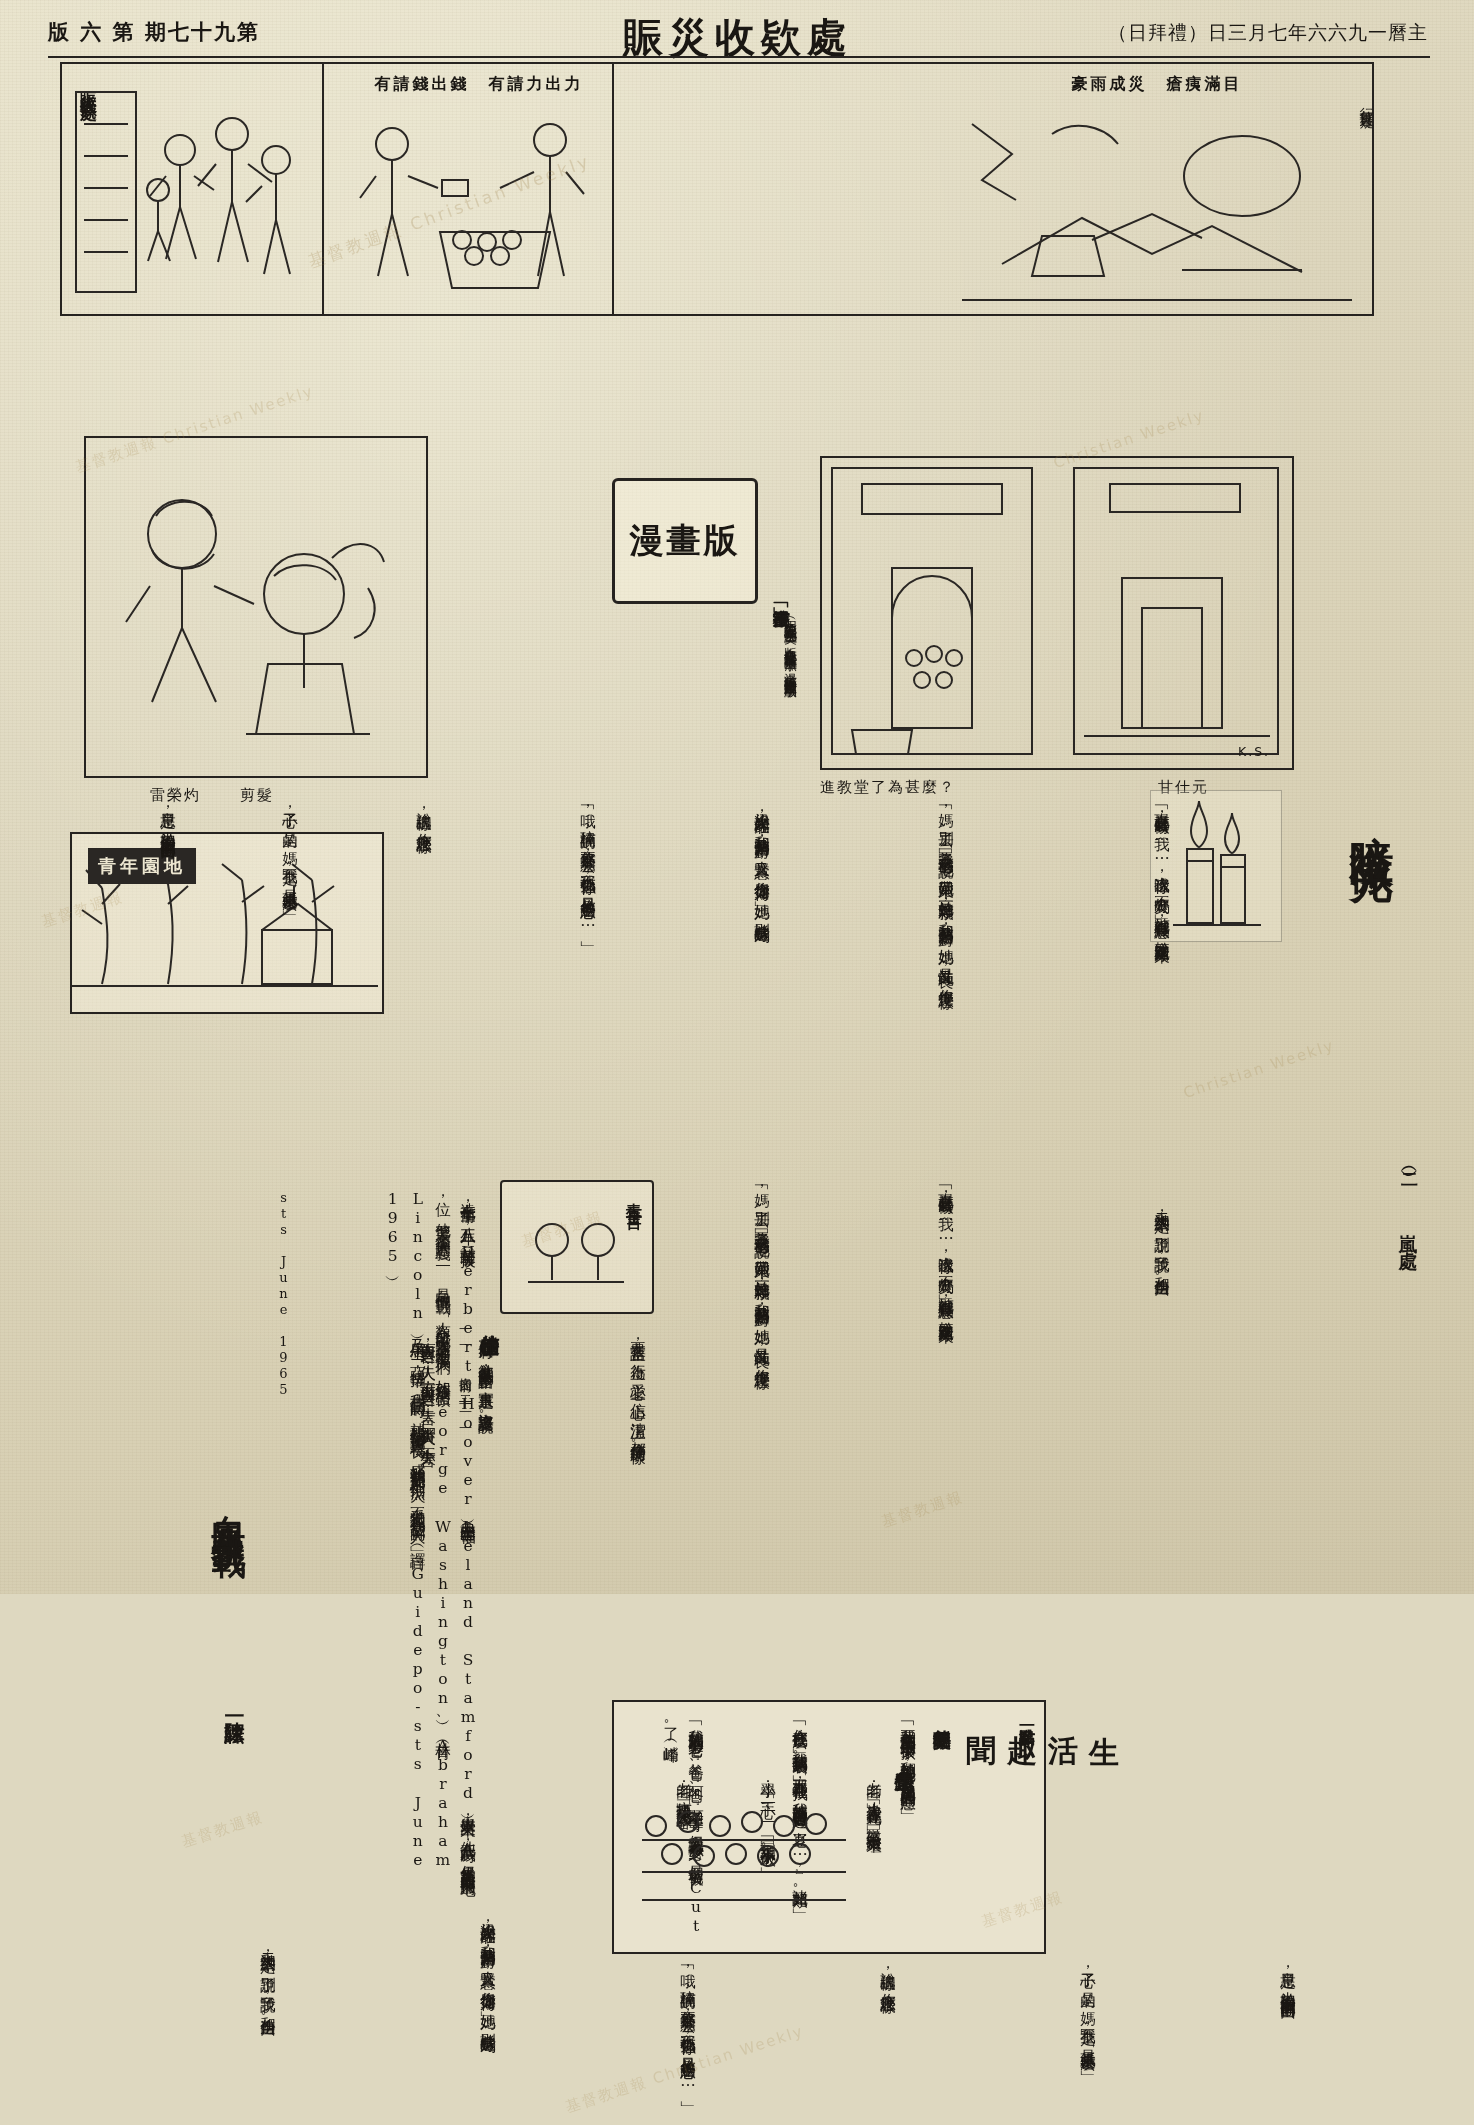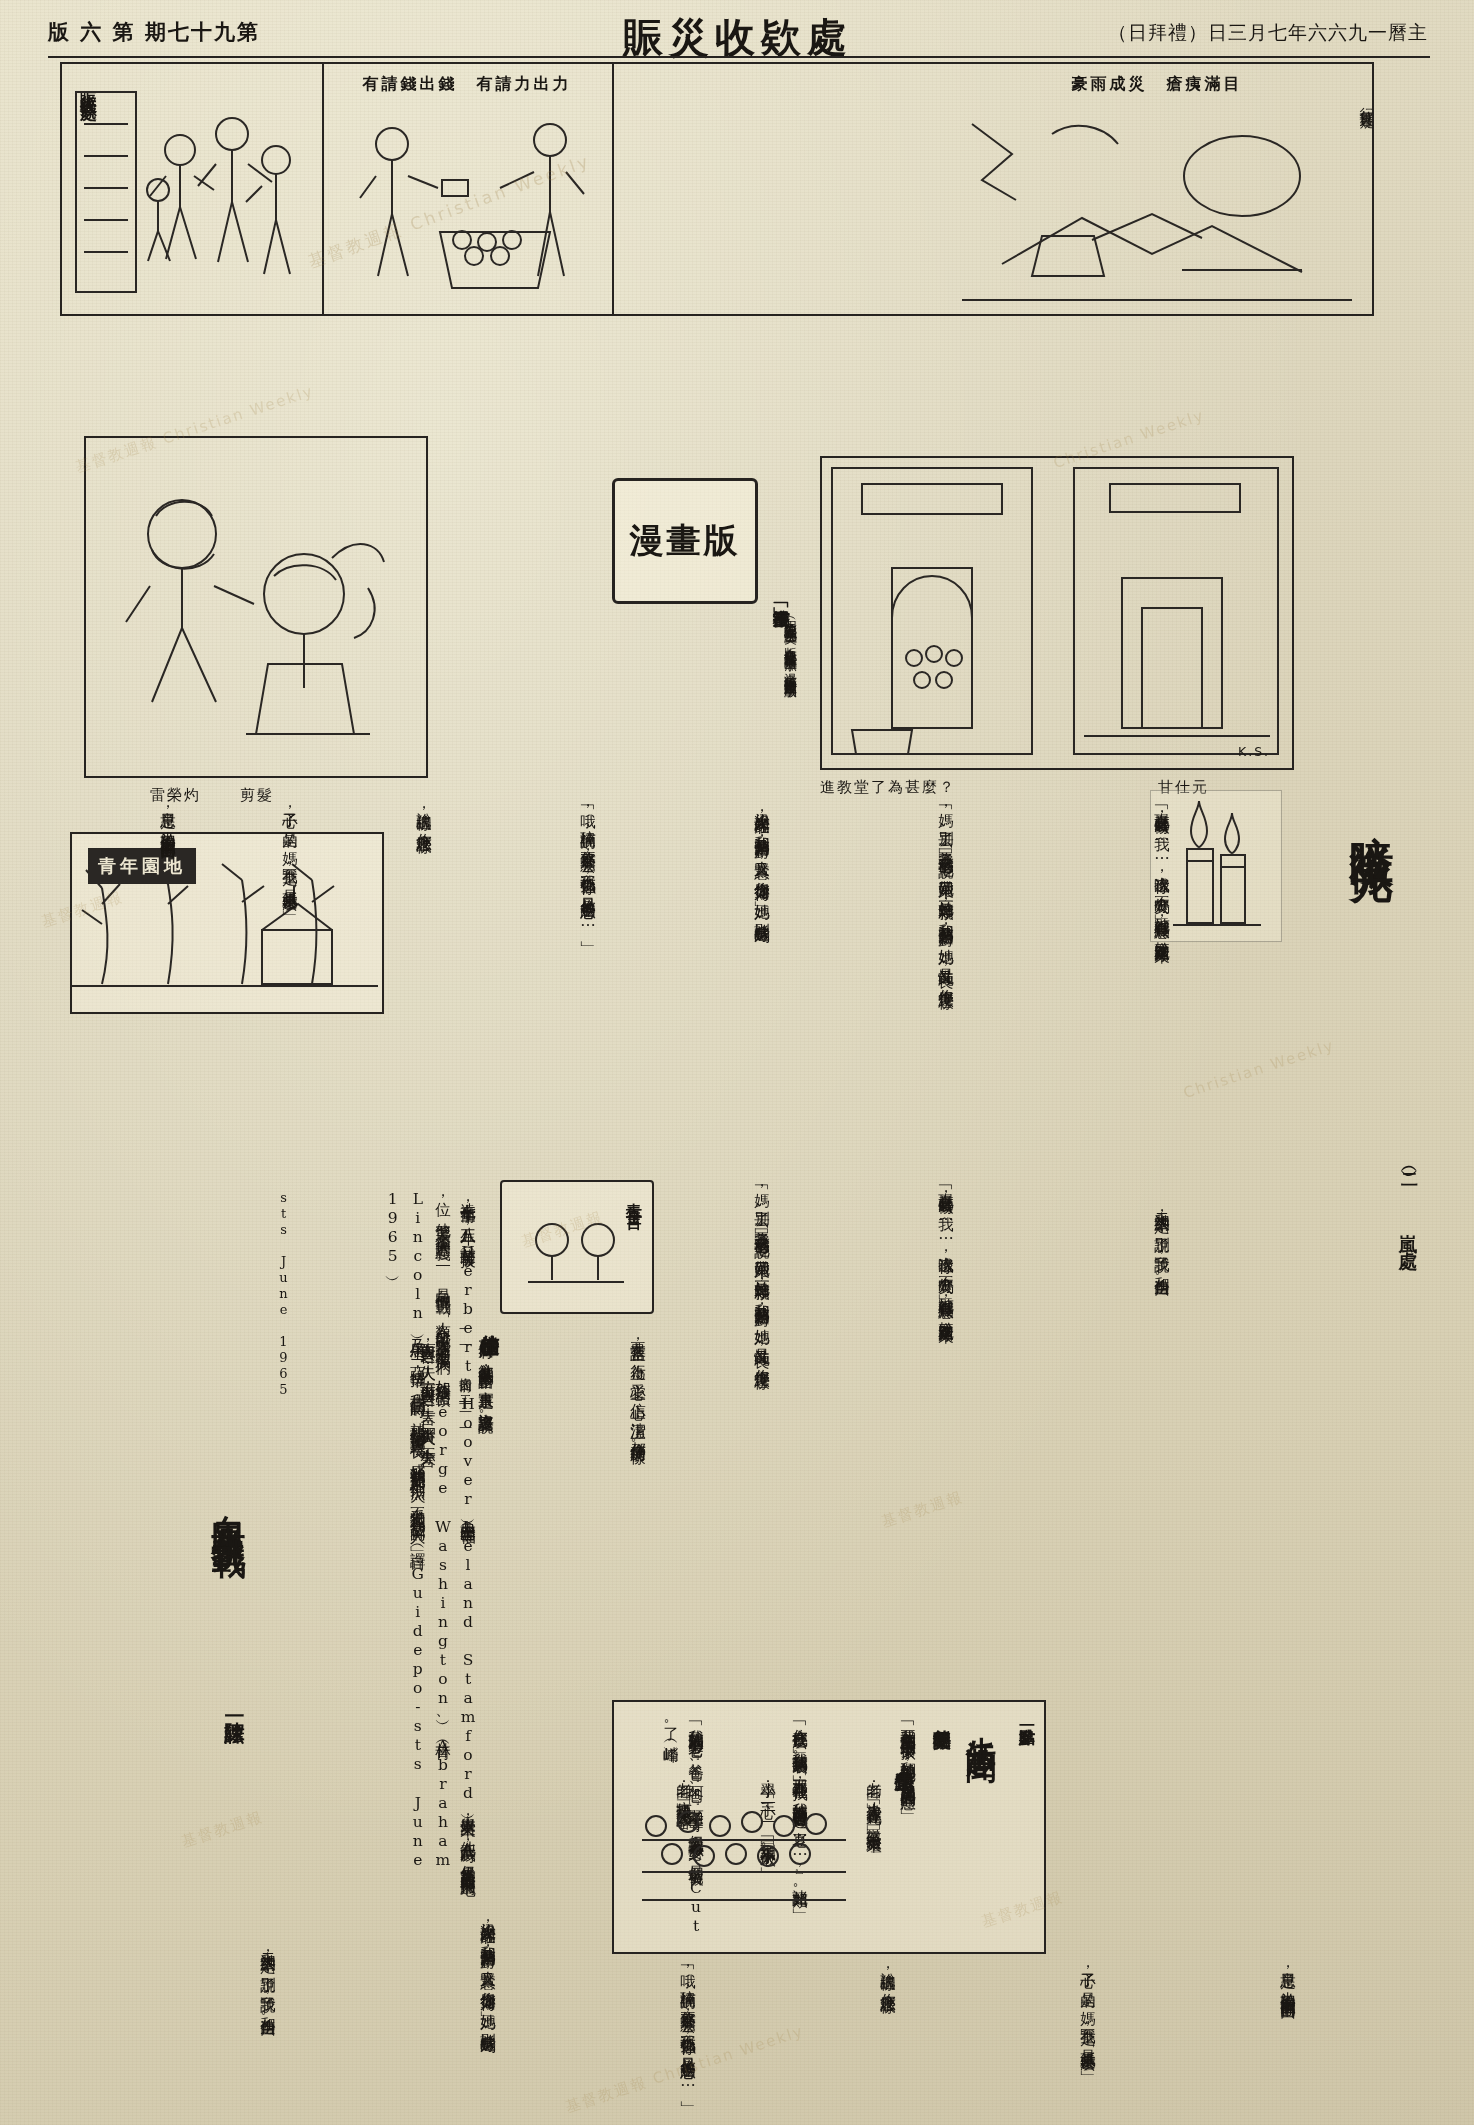--- a/index.html
+++ b/index.html
@@ -5,21 +5,21 @@
   html,body{margin:0;padding:0;}
   body{
     width:1474px;height:2125px;
     background:#ded8c0;
     font-family:"DejaVu Sans","Liberation Sans",sans-serif;
     color:#1a1713;
     position:relative;
     overflow:hidden;
   }
   .page{
-    position:absolute;left:0;top:0;width:1474px;height:2125px;
+    position:absolute;left:0;top:0;width:1474px;height:1594px;
     background:
       radial-gradient(ellipse at 30% 20%, rgba(255,255,240,.35), rgba(0,0,0,0) 60%),
       linear-gradient(160deg,#e6e0c8 0%, #ddd6bd 35%, #d8d0b4 70%, #cfc6a9 100%);
   }
   .grain{
     position:absolute;inset:0;
     background-image:
       repeating-linear-gradient(0deg, rgba(120,105,70,.045) 0 1px, rgba(0,0,0,0) 1px 3px),
       repeating-linear-gradient(90deg, rgba(120,105,70,.035) 0 1px, rgba(0,0,0,0) 1px 4px);
     pointer-events:none;
@@ -100,21 +100,21 @@
           <circle cx="170" cy="70" r="16"></circle>
             <path d="M170 86v52l-14 60M170 138l16 60"></path>
           <path d="M154 100l-18 22M186 100l24 18"></path>
           <circle cx="214" cy="96" r="14"></circle>
             <path d="M214 110v46l-12 54M214 156l14 54"></path>
           <path d="M200 122l-16 16"></path>
         </g>
       </svg>
     </div>
     <div class="cell" style="left:260px;width:290px;">
-      <div class="cell-title" style="top:10px;font-size:16px;">有請錢出錢　有請力出力</div>
+      <div class="cell-title" style="top:10px;font-size:16px;margin-left:12px;">有請錢出錢　有請力出力</div>
       <svg viewBox="0 0 290 250" width="290" height="250" style="position:absolute;left:0;top:0;">
         <g fill="none" stroke="#2a2724" stroke-width="2">
           <circle cx="70" cy="80" r="16"></circle>
             <path d="M70 96v54l-14 62M70 150l16 62"></path>
           <path d="M54 112l-16 22M86 112l30 12"></path>
           <circle cx="228" cy="76" r="16"></circle>
             <path d="M228 92v56l-12 64M228 148l14 64"></path>
           <path d="M212 108l-34 16M244 108l18 22"></path>
           <path d="M118 168h110l-12 56h-86z"></path>
           <circle cx="140" cy="176" r="9"></circle>

